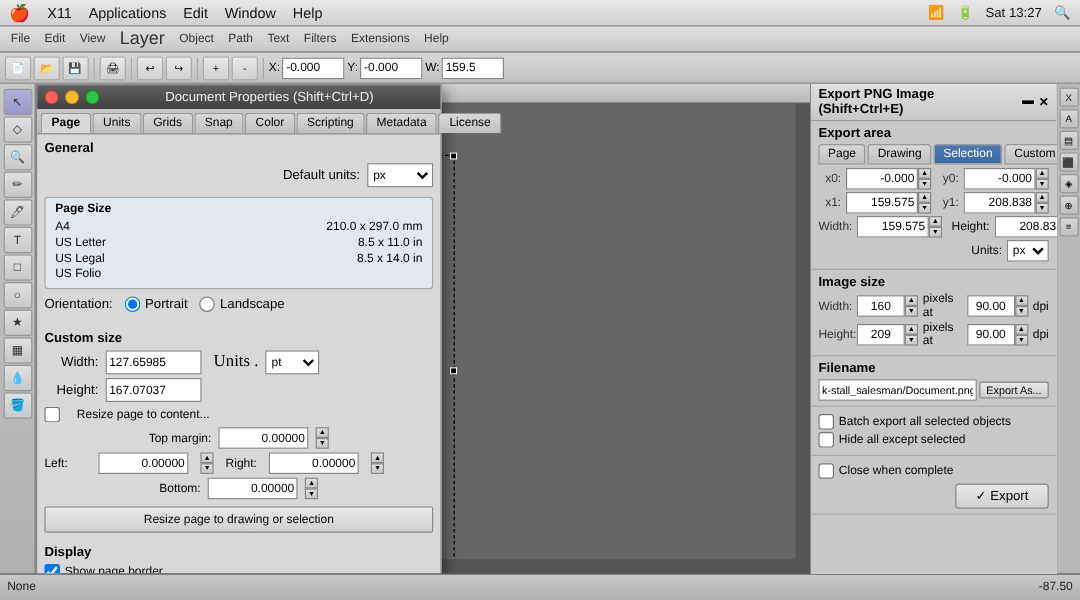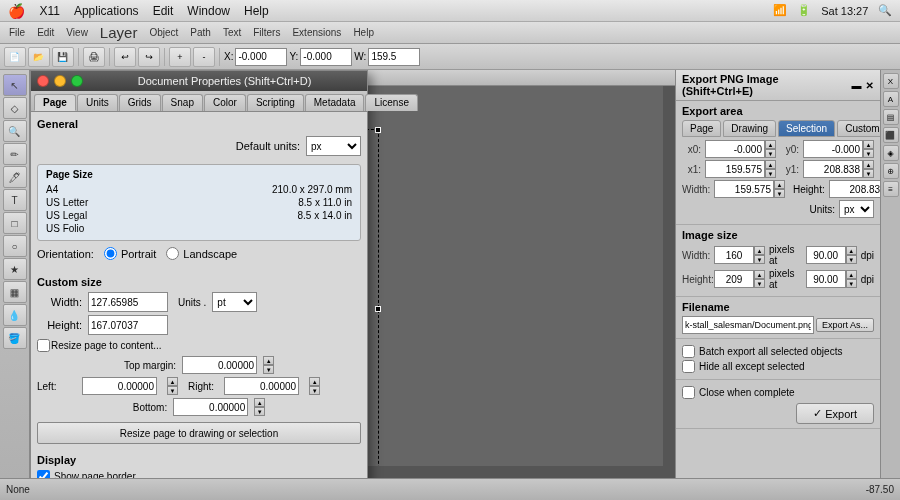--- a/index.html
+++ b/index.html
@@ -156,21 +156,21 @@
       width: 80px; height: 20px;
       background: white; border: 1px solid #888;
       font-size: 10px; padding: 0 2px;
     }
     .units-dropdown {
       width: 45px; height: 20px;
       background: white; border: 1px solid #888;
       font-size: 10px;
     }
 
-    .resize-checkbox-row { display: flex; align-items: center; gap: 1px; font-size: 10px; margin: 4px 0; }
+    .resize-checkbox-row { display: flex; align-items: center; gap: 14px; font-size: 10px; margin: 4px 0; }
 
     .margin-section { margin-top: 4px; }
     .top-margin-row { display: flex; align-items: center; justify-content: center; gap: 6px; font-size: 10px; margin-bottom: 3px; }
     .margin-center-row { display: flex; align-items: center; gap: 10px; font-size: 10px; margin-bottom: 3px; }
     .margin-label { width: 35px; }
     .margin-input {
       width: 75px; height: 18px;
       background: white; border: 1px solid #888;
       font-size: 10px; padding: 0 2px;
       text-align: right;
@@ -618,21 +618,21 @@
               <input type="radio" name="orient" style="">
               <span>Landscape</span>
             </label>
           </div>
           
           <div class="custom-size-section">
             <div class="custom-size-label">Custom size</div>
             <div class="custom-size-row">
               <span class="custom-label">Width:</span>
               <input class="custom-input" value="127.65985" style="">
-              <span style="font-size:10px;margin-left:4px;">Units .</span>
+              <span style="font-size:14px;margin-left:4px;font-family:Liberation Serif, serif;">Units .</span>
               <select class="units-dropdown">
                 <option>pt</option>
                 <option>px</option>
                 <option>mm</option>
                 <option>in</option>
               </select>
             </div>
             <div class="custom-size-row">
               <span class="custom-label">Height:</span>
               <input class="custom-input" value="167.07037" style="">

